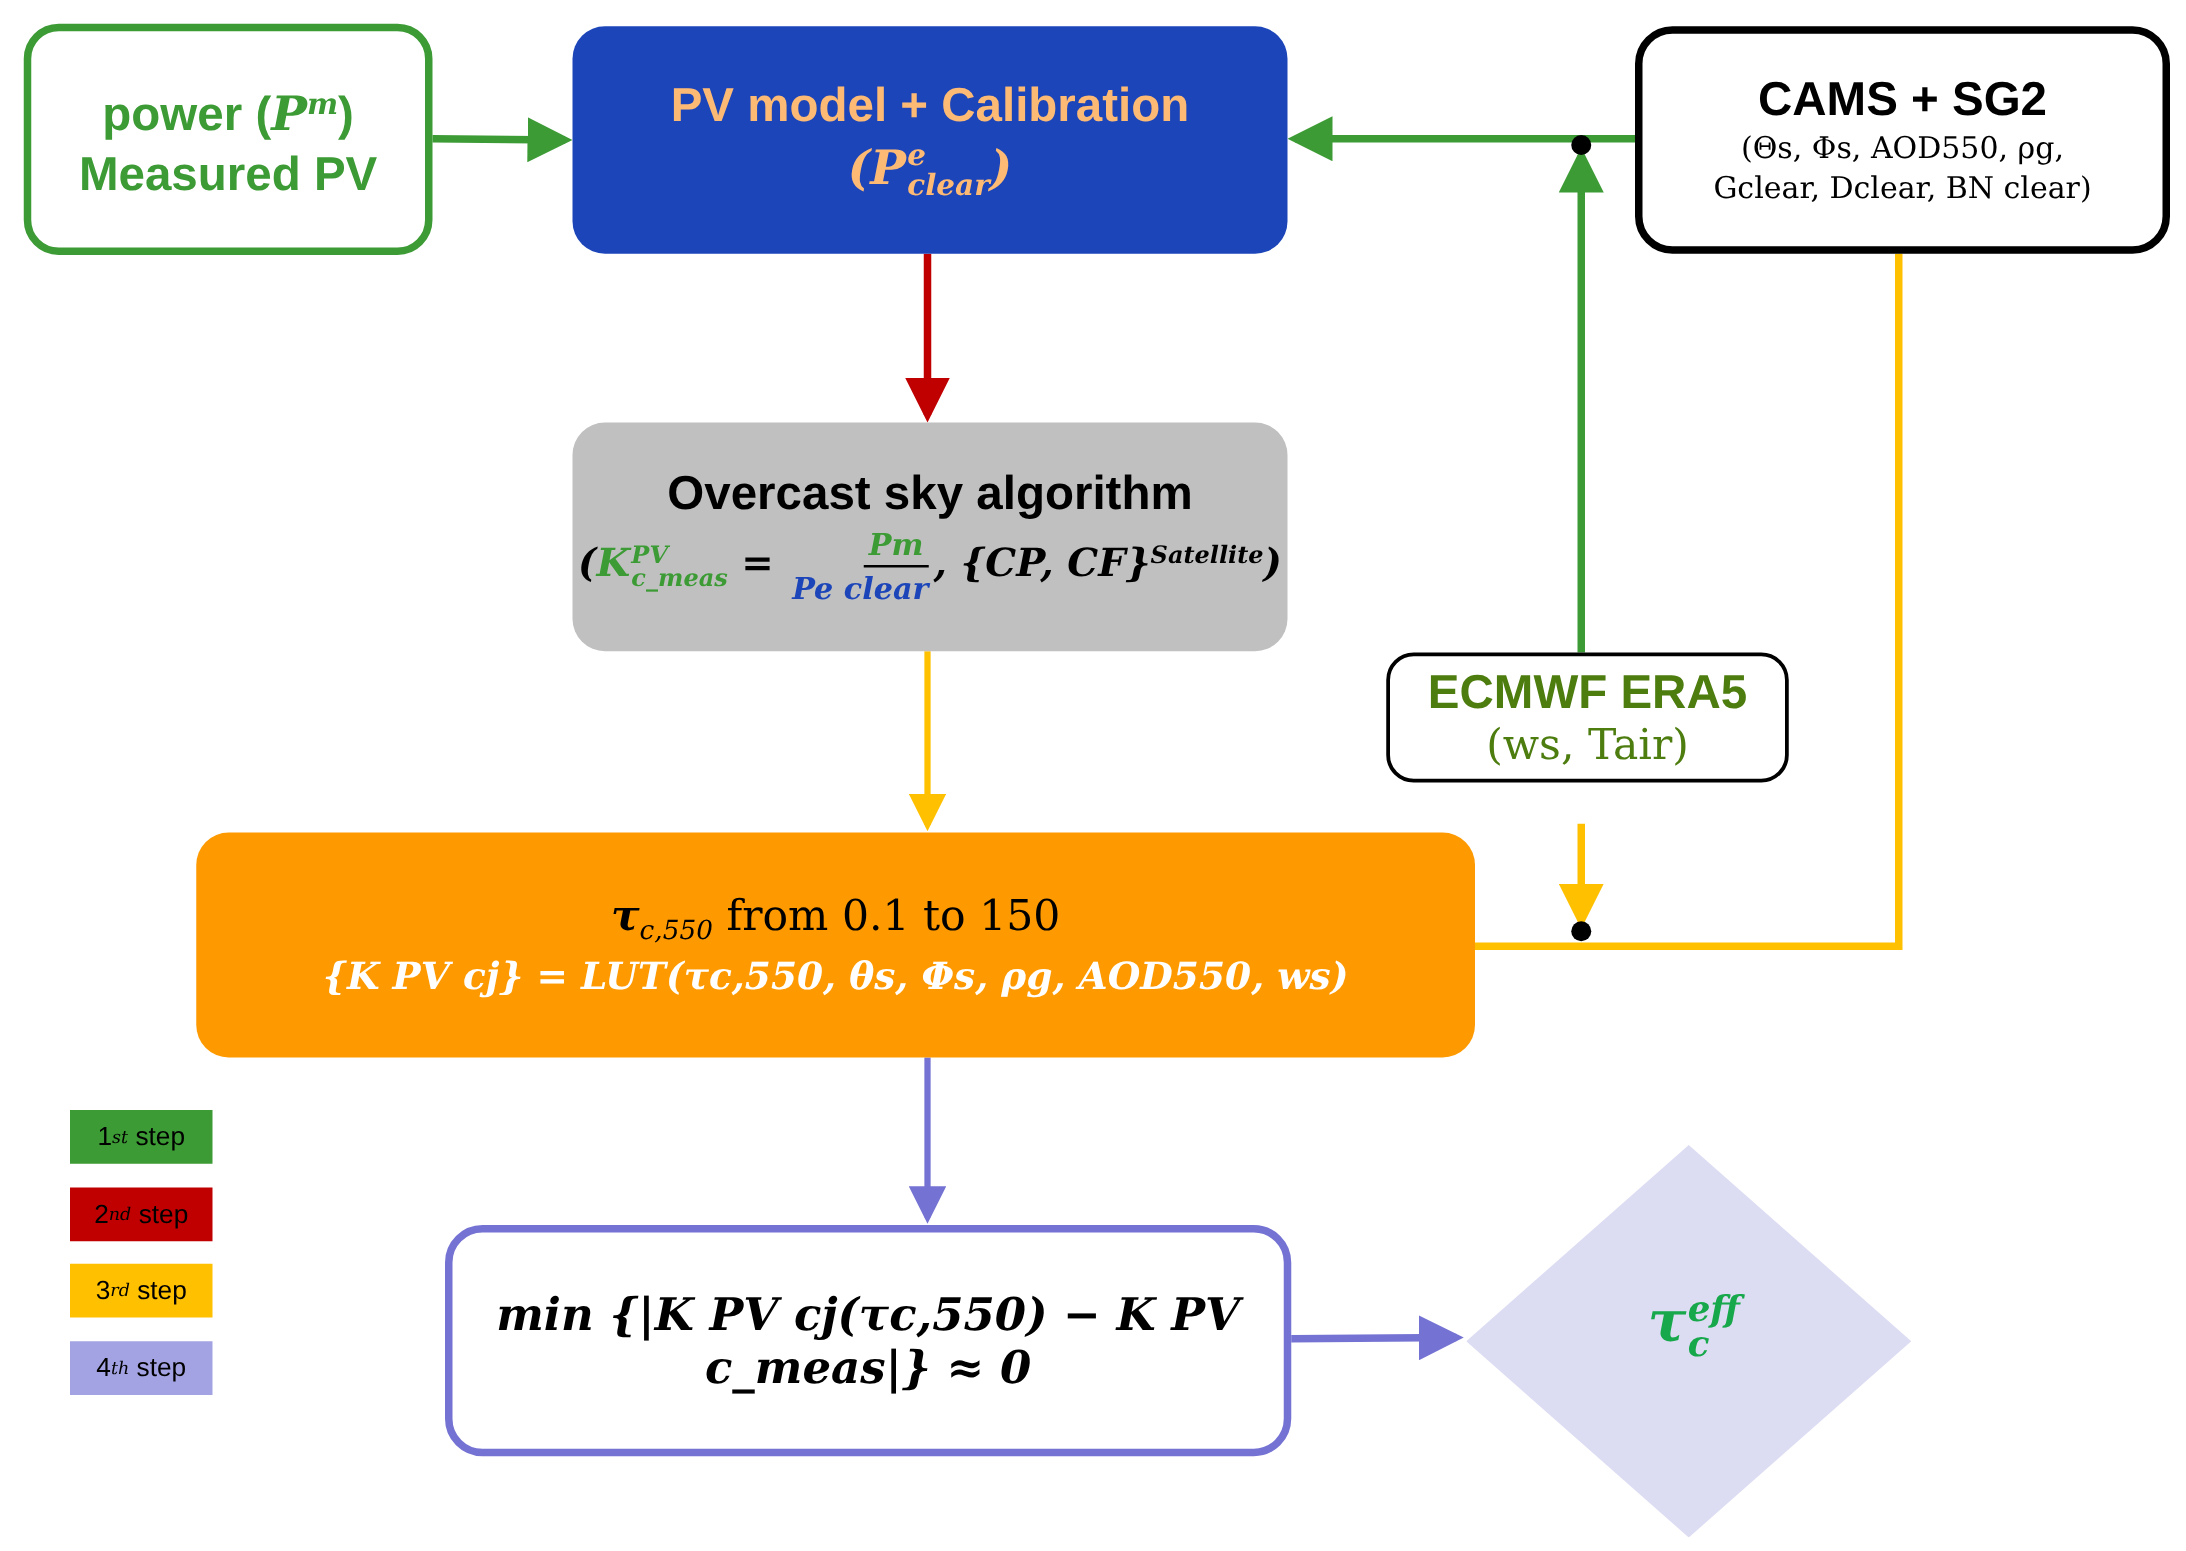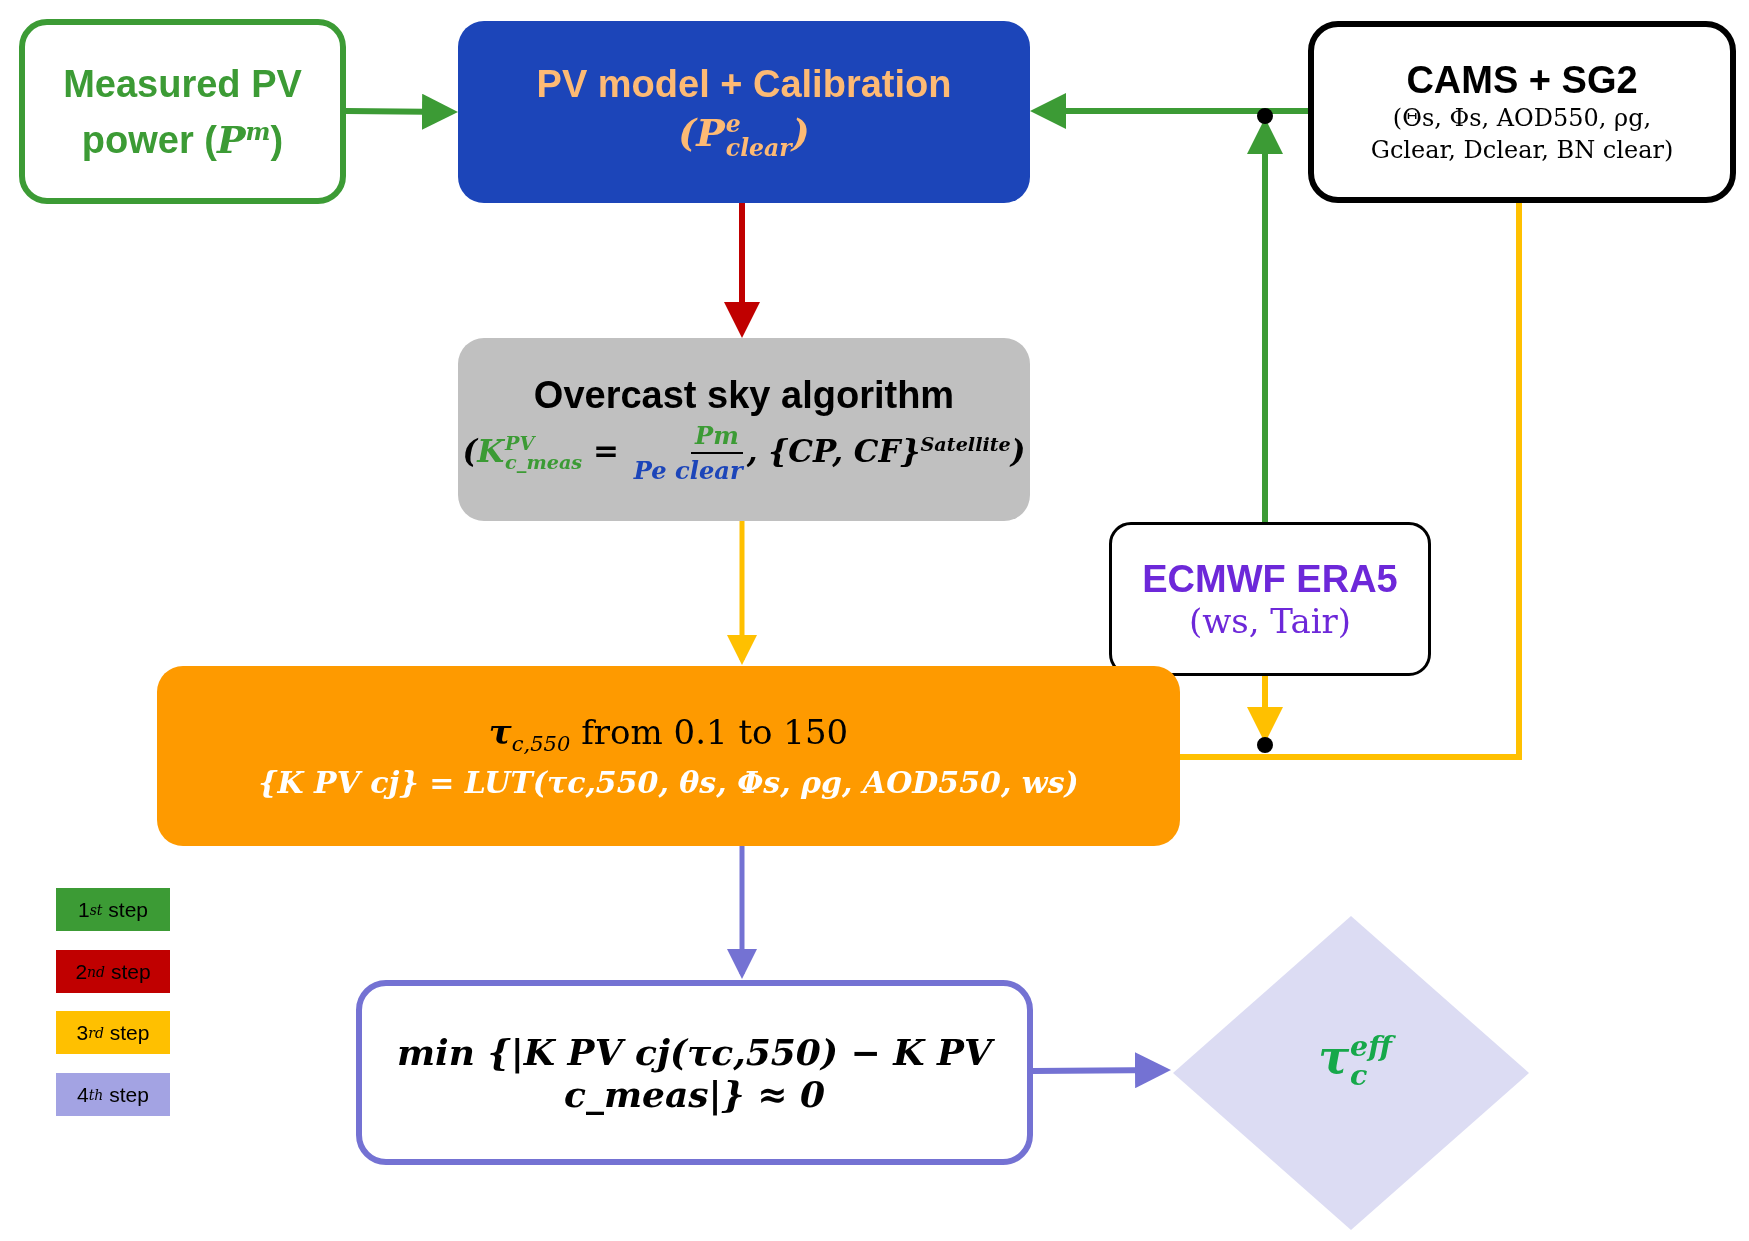--- a/index.html
+++ b/index.html
@@ -20,21 +20,21 @@
   #b-measured .title { font-size:38px; line-height:48px; }
   #b-pv { left:458px; top:21px; width:572px; height:182px; background:#1c45b9; border-radius:26px; color:#fdba74; }
   #b-pv .title { font-size:38px; }
   #b-pv .math { font-size:38px; font-weight:bold; margin-top:4px; }
   #b-cams { left:1308px; top:21px; width:428px; height:182px; border:6px solid #000; border-radius:30px; background:#fff; color:#000; }
   #b-cams .title { font-size:38px; }
   #b-cams .math { font-size:24px; line-height:32px; font-style:normal; }
   #b-grey { left:458px; top:338px; width:572px; height:183px; background:#c0c0c0; border-radius:26px; color:#000; }
   #b-grey .title { font-size:38px; }
   #b-grey .math { font-size:31px; font-weight:bold; margin-top:4px; }
-  #b-era { left:1109px; top:522px; width:322px; height:154px; border:3px solid #000; border-radius:22px; background:#fff; color:#6d28d9; }
+  #b-era { left:1109px; top:522px; width:322px; height:104px; border:3px solid #000; border-radius:22px; background:#fff; color:#4d7c0f; }
   #b-era .title { font-size:38px; }
   #b-era .math { font-size:34px; font-style:normal; }
   #b-orange { left:157px; top:666px; width:1023px; height:180px; background:#fe9a00; border-radius:26px; }
   #b-orange .l1 { font-family:"DejaVu Serif", serif; font-size:34px; color:#000; }
   #b-orange .l2 { font-family:"DejaVu Serif", serif; font-style:italic; font-size:30px; color:#fff; font-weight:bold; margin-top:8px; }
   #b-min { left:356px; top:980px; width:677px; height:185px; border:6px solid #7472d3; border-radius:30px; background:#fff; }
   #b-min .math { font-size:36px; font-weight:bold; color:#000; }
   #diamond { position:absolute; left:1173px; top:916px; width:356px; height:314px; }
   #diamond-label { position:absolute; left:1280px; top:1030px; width:150px; text-align:center; font-family:"DejaVu Serif", serif; font-style:italic; font-weight:bold; font-size:46px; color:#16a84a; }
 
@@ -72,24 +72,24 @@
   <line x1="742" y1="521" x2="742" y2="660" stroke="#ffc000" stroke-width="5" marker-end="url(#ah-yellow)"></line>
   <polyline points="1519,203 1519,757 1036,757" fill="none" stroke="#ffc000" stroke-width="6" marker-end="url(#ah-yellow)"></polyline>
   <line x1="1265" y1="659" x2="1265" y2="737" stroke="#ffc000" stroke-width="6" marker-end="url(#ah-yellow)"></line>
   <circle cx="1265" cy="745" r="8" fill="#000"></circle>
 
   <line x1="742" y1="846" x2="742" y2="974" stroke="#7472d3" stroke-width="5" marker-end="url(#ah-purple)"></line>
   <line x1="1033" y1="1071" x2="1165" y2="1070" stroke="#7472d3" stroke-width="6" marker-end="url(#ah-purple)"></line>
 </svg>
 
 <div class="box" id="b-measured">
-  <div class="title">Measured PV</div>
   <div class="title">
     <span>power (</span><span class="math">P</span><span class="up math">m</span><span>)</span>
   </div>
+  <div class="title">Measured PV</div>
 </div>
 
 <div class="box" id="b-pv">
   <div class="title">PV model + Calibration</div>
   <div class="math">(<span>P</span><span class="stack">
         <span>e</span>
         <span>clear</span>
       </span>)</div>
 </div>
 

